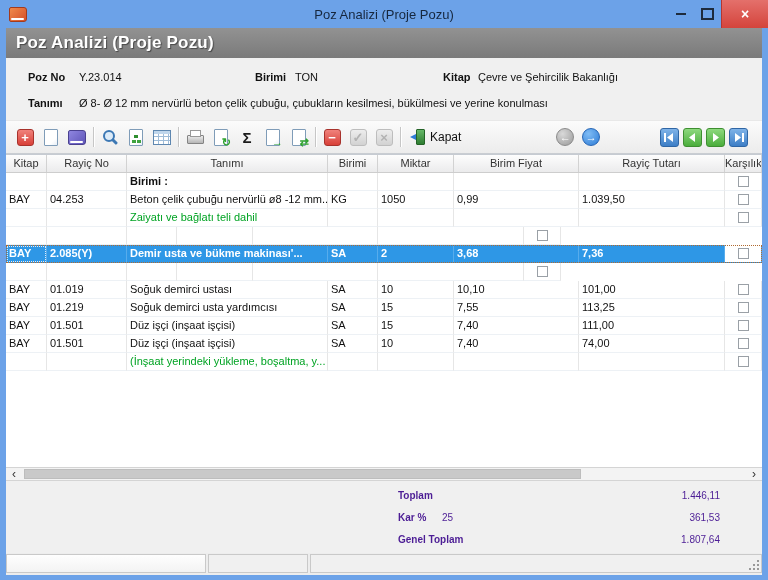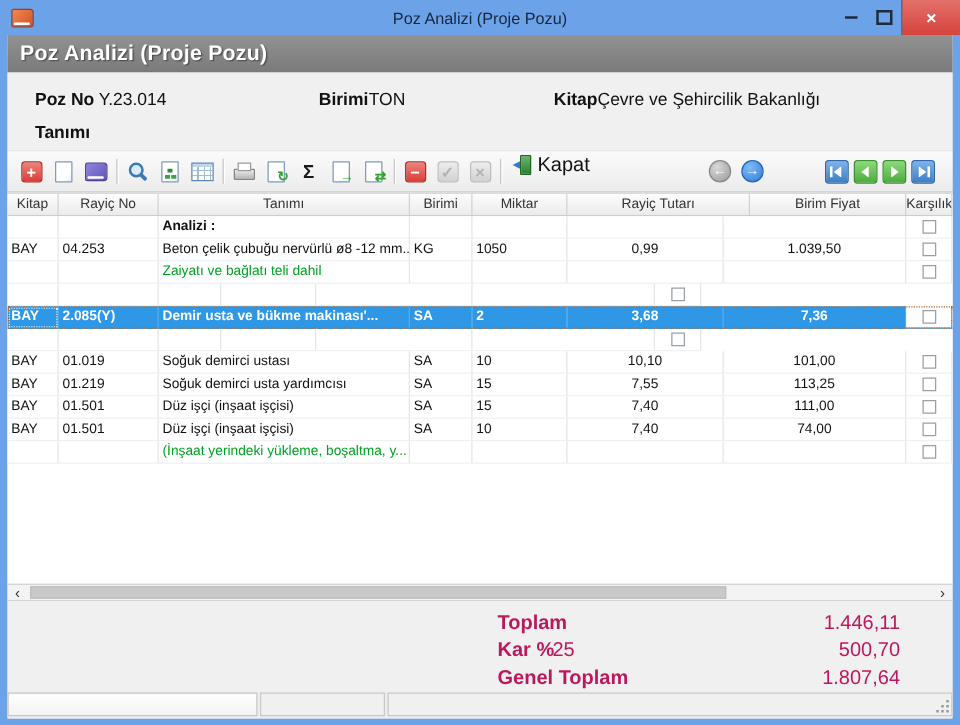--- a/index.html
+++ b/index.html
@@ -17,21 +17,21 @@
   .win-btns{position:absolute;right:0;top:0;height:28px;display:flex;z-index:3}
   .wbtn{border:0;background:transparent;width:27px;height:28px;display:flex;align-items:center;justify-content:center;cursor:default;padding:0}
   .glyph-min{width:10px;height:2px;background:#1E2B3C}
   .glyph-max{width:9px;height:8px;border:2px solid #1E2B3C;background:transparent}
   .wbtn.close{width:47px;background:linear-gradient(#E4706B,#D4443C);border-left:1px solid #B53630}
   .glyph-close{color:#fff;font-size:14px;font-weight:bold;line-height:1}
   
   .content{position:absolute;left:6px;top:28px;width:756px;height:546px;display:flex;flex-direction:column;background:var(--panel)}
   .panel-header{height:30px;flex:0 0 30px;background:linear-gradient(#929292,#7A7A7A);color:#fff;font-weight:bold;font-size:17px;display:flex;align-items:center;padding-left:10px;text-shadow:1px 1px 1px rgba(0,0,0,.45);letter-spacing:.2px}
   
-  .info{position:relative;height:62px;flex:0 0 62px;background:var(--panel);font-size:14px;color:#111}
+  .info{position:relative;height:62px;flex:0 0 62px;background:var(--panel);font-size:11px;color:#111}
   .info span{position:absolute;white-space:nowrap}
   .lbl{font-weight:bold}
   #l-pozno{left:22px;top:13px}#v-pozno{left:73px;top:13px}
   #l-birimi{left:249px;top:13px}#v-birimi{left:289px;top:13px}
   #l-kitap{left:437px;top:13px}#v-kitap{left:472px;top:13px}
   #l-tanimi{left:22px;top:39px}#v-tanimi{left:73px;top:39px}
   
   .toolbar{height:34px;flex:0 0 34px;display:flex;align-items:center;padding-left:6px;background:linear-gradient(#FBFBFB,#ECECEC);border-top:1px solid #E8E8E8;border-bottom:1px solid #C9CDD2;box-sizing:border-box}
   .tb{border:0;background:transparent;padding:0;width:26px;height:26px;display:flex;align-items:center;justify-content:center;cursor:default;flex:0 0 auto}
   .sep{width:1px;height:20px;background:#C6C6C6;box-shadow:1px 0 0 #fff;margin:0 3px;flex:0 0 auto}
@@ -46,55 +46,55 @@
   .handle{position:absolute;width:7px;height:3px;background:#3C78B4;right:1px;bottom:3px;transform:rotate(45deg);border-radius:1px}
   .sq{position:absolute;width:4px;height:3px;background:#3FA33F;left:2px;bottom:2px;box-shadow:5px 0 0 #3FA33F,2px -5px 0 #2F8F2F}
   .gridic{width:16px;height:13px;border:1px solid #5E87B0;box-sizing:content-box;background:
     linear-gradient(#BFD6EC 0 3px,rgba(0,0,0,0) 3px),
     repeating-linear-gradient(90deg,rgba(0,0,0,0) 0 4px,#9FBCD8 4px 5px),
     repeating-linear-gradient(0deg,rgba(0,0,0,0) 0 3px,#9FBCD8 3px 4px),#fff}
   .printic{position:relative;width:17px;height:15px}
   .printic .paper{position:absolute;top:0;left:3px;width:9px;height:5px;background:#fff;border:1px solid #999}
   .printic .pbody{position:absolute;bottom:1px;left:0;width:15px;height:7px;background:linear-gradient(#ECECEC,#B5B5B5);border:1px solid #848484;border-radius:1px}
   .sigma{font-size:15px;font-weight:bold;color:#1A1A1A;line-height:1}
-  .kapat{display:flex;gap:5px;border:0;background:transparent;padding:0 6px;height:26px;font-size:16px;color:#111;cursor:default;flex:0 0 auto}
+  .kapat{display:flex;align-items:center;gap:5px;border:0;background:transparent;padding:0 6px;height:26px;font-size:12px;color:#111;cursor:default;flex:0 0 auto}
   .door{position:relative;width:15px;height:16px}
   .door .panel{position:absolute;right:0;top:0;width:9px;height:16px;background:linear-gradient(#66B868,#2E7D32);border:1px solid #246327;border-radius:1px;box-sizing:border-box}
   .door .arr{position:absolute;left:0;top:5px;width:0;height:0;border-top:3px solid rgba(0,0,0,0);border-bottom:3px solid rgba(0,0,0,0);border-right:6px solid #2E7CD6}
   .circ{width:18px;height:18px;border-radius:50%;display:flex;align-items:center;justify-content:center;color:#fff;font-weight:bold;font-size:11px;line-height:1;box-sizing:border-box}
   .circ.gray{background:radial-gradient(circle at 35% 30%,#D9D9D9,#9A9A9A);border:1px solid #8A8A8A}
   .circ.blue{background:radial-gradient(circle at 35% 30%,#7FBCF5,#2E7CD6);border:1px solid #2565B5}
   .gap-nav{margin-left:85px}
   .fill{flex:1 1 auto}
   .nav{width:19px;height:19px;border-radius:3px;display:flex;align-items:center;justify-content:center;padding:0;margin-right:4px;cursor:default}
   .nav.blue{background:linear-gradient(#7FB3E8,#3D7EC6);border:1px solid #2F66A5}
   .nav.green{background:linear-gradient(#8ED97E,#4BAD3C);border:1px solid #3E8F31}
   .nav-end{margin-right:14px}
   
   .grid{height:312px;flex:0 0 312px;background:#fff;border-top:1px solid #C6CBD2;overflow:hidden;font-size:11px;color:#111}
   .hrow{display:flex;height:17px;line-height:16px;background:linear-gradient(#FDFDFD,#EBEBEC);border-bottom:1px solid #CDCDCD;color:#333}
   .hcell{box-sizing:border-box;border-right:1px solid #D2D2D2;text-align:center;overflow:hidden;white-space:nowrap}
   .trow{display:flex;height:18px;line-height:17px;background:#fff}
   .cell{box-sizing:border-box;border-right:1px solid var(--grid-line);border-bottom:1px solid var(--row-line);padding:0 3px;overflow:hidden;white-space:nowrap}
   .w0{width:41px}.w1{width:80px}.w2{width:201px}.w3{width:50px}.w4{width:76px}.w5{width:125px}.w6{width:146px}.w7{width:37px}
-  .num-r{text-align:center}
+  .num-r{text-align:left}
   .row-section .c-tanimi{font-weight:bold}
   .row-note .c-tanimi{color:var(--green)}
   .trow.selected{outline:1px dotted #B06A30;outline-offset:-1px}
   .trow.selected .cell{background:var(--accent);color:#fff;font-weight:bold;border-right-color:#57ACEC;border-bottom-color:var(--accent)}
   .trow.selected .c-kitap{outline:1px dotted #DCEBFA;outline-offset:-2px}
   .trow.selected .c-karsilik{background:#fff;outline:none}
   .cb{display:block;width:11px;height:11px;margin:3px auto 0;background:#fff;border:1px solid #9AA0A6;box-sizing:border-box}
   
   .hscroll{position:relative;height:14px;flex:0 0 14px;background:#F3F3F3;border-top:1px solid #D4D4D4;border-bottom:1px solid #D4D4D4;box-sizing:border-box}
   .sarrow{position:absolute;top:0;width:16px;height:12px;display:flex;align-items:center;justify-content:center;font-size:12px;color:#333;line-height:1}
   .sarrow.left{left:0}.sarrow.right{right:0}
   .sthumb{position:absolute;left:18px;top:1px;width:557px;height:10px;background:#C9C9C9;border:1px solid #BDBDBD;box-sizing:border-box}
   
-  .totals{position:relative;height:72px;flex:0 0 72px;background:var(--panel);font-size:16px;color:#be185d}
+  .totals{position:relative;height:72px;flex:0 0 72px;background:var(--panel);font-size:10px;color:#4c1d95}
   .totals .trowt{position:absolute;left:0;right:0;height:16px}
   .t1{top:9px}.t2{top:31px}.t3{top:53px}
   .tlab{position:absolute;left:392px;font-weight:bold;white-space:nowrap}
   .tkar{position:absolute;left:436px;font-weight:normal}
   .tval{position:absolute;right:42px;text-align:right;white-space:nowrap}
   
   .status{position:relative;height:22px;flex:0 0 22px;background:#EDEDED}
   .spanel{position:absolute;top:1px;bottom:2px;border:1px solid #C9C9C9;background:#F0F0F0;box-sizing:border-box}
   .sp1{left:0;width:200px;background:linear-gradient(#FEFEFE,#F3F3F3)}
   .sp2{left:202px;width:100px}
@@ -129,20 +129,21 @@
     <div class="panel-header">Poz Analizi (Proje Pozu)</div>
 
     <div class="info">
       <span class="lbl" id="l-pozno">Poz No</span>
       <span id="v-pozno">Y.23.014</span>
       <span class="lbl" id="l-birimi">Birimi</span>
       <span id="v-birimi">TON</span>
       <span class="lbl" id="l-kitap">Kitap</span>
       <span id="v-kitap">Çevre ve Şehircilik Bakanlığı</span>
       <span class="lbl" id="l-tanimi">Tanımı</span>
+      <span id="v-tanimi">Ø 8- Ø 12 mm nervürlü beton çelik çubuğu, çubukların kesilmesi, bükülmesi ve yerine konulması</span>
     </div>
 
     <div class="toolbar">
       <button class="tb">
           <span class="box red">+</span>
         </button>
       <button class="tb">
           <span class="pg"></span>
         </button>
       <button class="tb">
@@ -239,29 +240,29 @@
         </button>
     </div>
 
     <div class="grid">
       <div class="hrow">
         <div class="hcell w0">Kitap</div>
         <div class="hcell w1">Rayiç No</div>
         <div class="hcell w2">Tanımı</div>
         <div class="hcell w3">Birimi</div>
         <div class="hcell w4">Miktar</div>
+        <div class="hcell w5">Birim Fiyat</div>
         <div class="hcell w6">Rayiç Tutarı</div>
-        <div class="hcell w5">Birim Fiyat</div>
         <div class="hcell w7">Karşılık</div>
       </div>
       <div id="tbody">
           <div class="trow row-section">
     <div class="cell w0 c-kitap"></div>
     <div class="cell w1 c-rayic"></div>
-    <div class="cell w2 c-tanimi">Analizi :</div>
+    <div class="cell w2 c-tanimi">Birimi :</div>
     <div class="cell w3 c-birimi"></div>
     <div class="cell w4 c-miktar"></div>
     <div class="cell w5 c-bfiyat num-r"></div>
     <div class="cell w6 c-tutar num-r"></div>
     <div class="cell w7 c-karsilik">
               <span class="cb"></span>
             </div>
   </div>
           <div class="trow row-item">
     <div class="cell w0 c-kitap">BAY</div>
@@ -391,21 +392,21 @@
     </div>
 
     <div class="totals">
       <div class="trowt t1">
         <span class="tlab">Toplam</span>
         <span class="tval">1.446,11</span>
       </div>
       <div class="trowt t2">
         <span class="tlab">Kar %</span>
         <span class="tkar">25</span>
-        <span class="tval">500,70</span>
+        <span class="tval">361,53</span>
       </div>
       <div class="trowt t3">
         <span class="tlab">Genel Toplam</span>
         <span class="tval">1.807,64</span>
       </div>
     </div>
 
     <div class="status">
       <span class="spanel sp1"></span>
       <span class="spanel sp2"></span>

